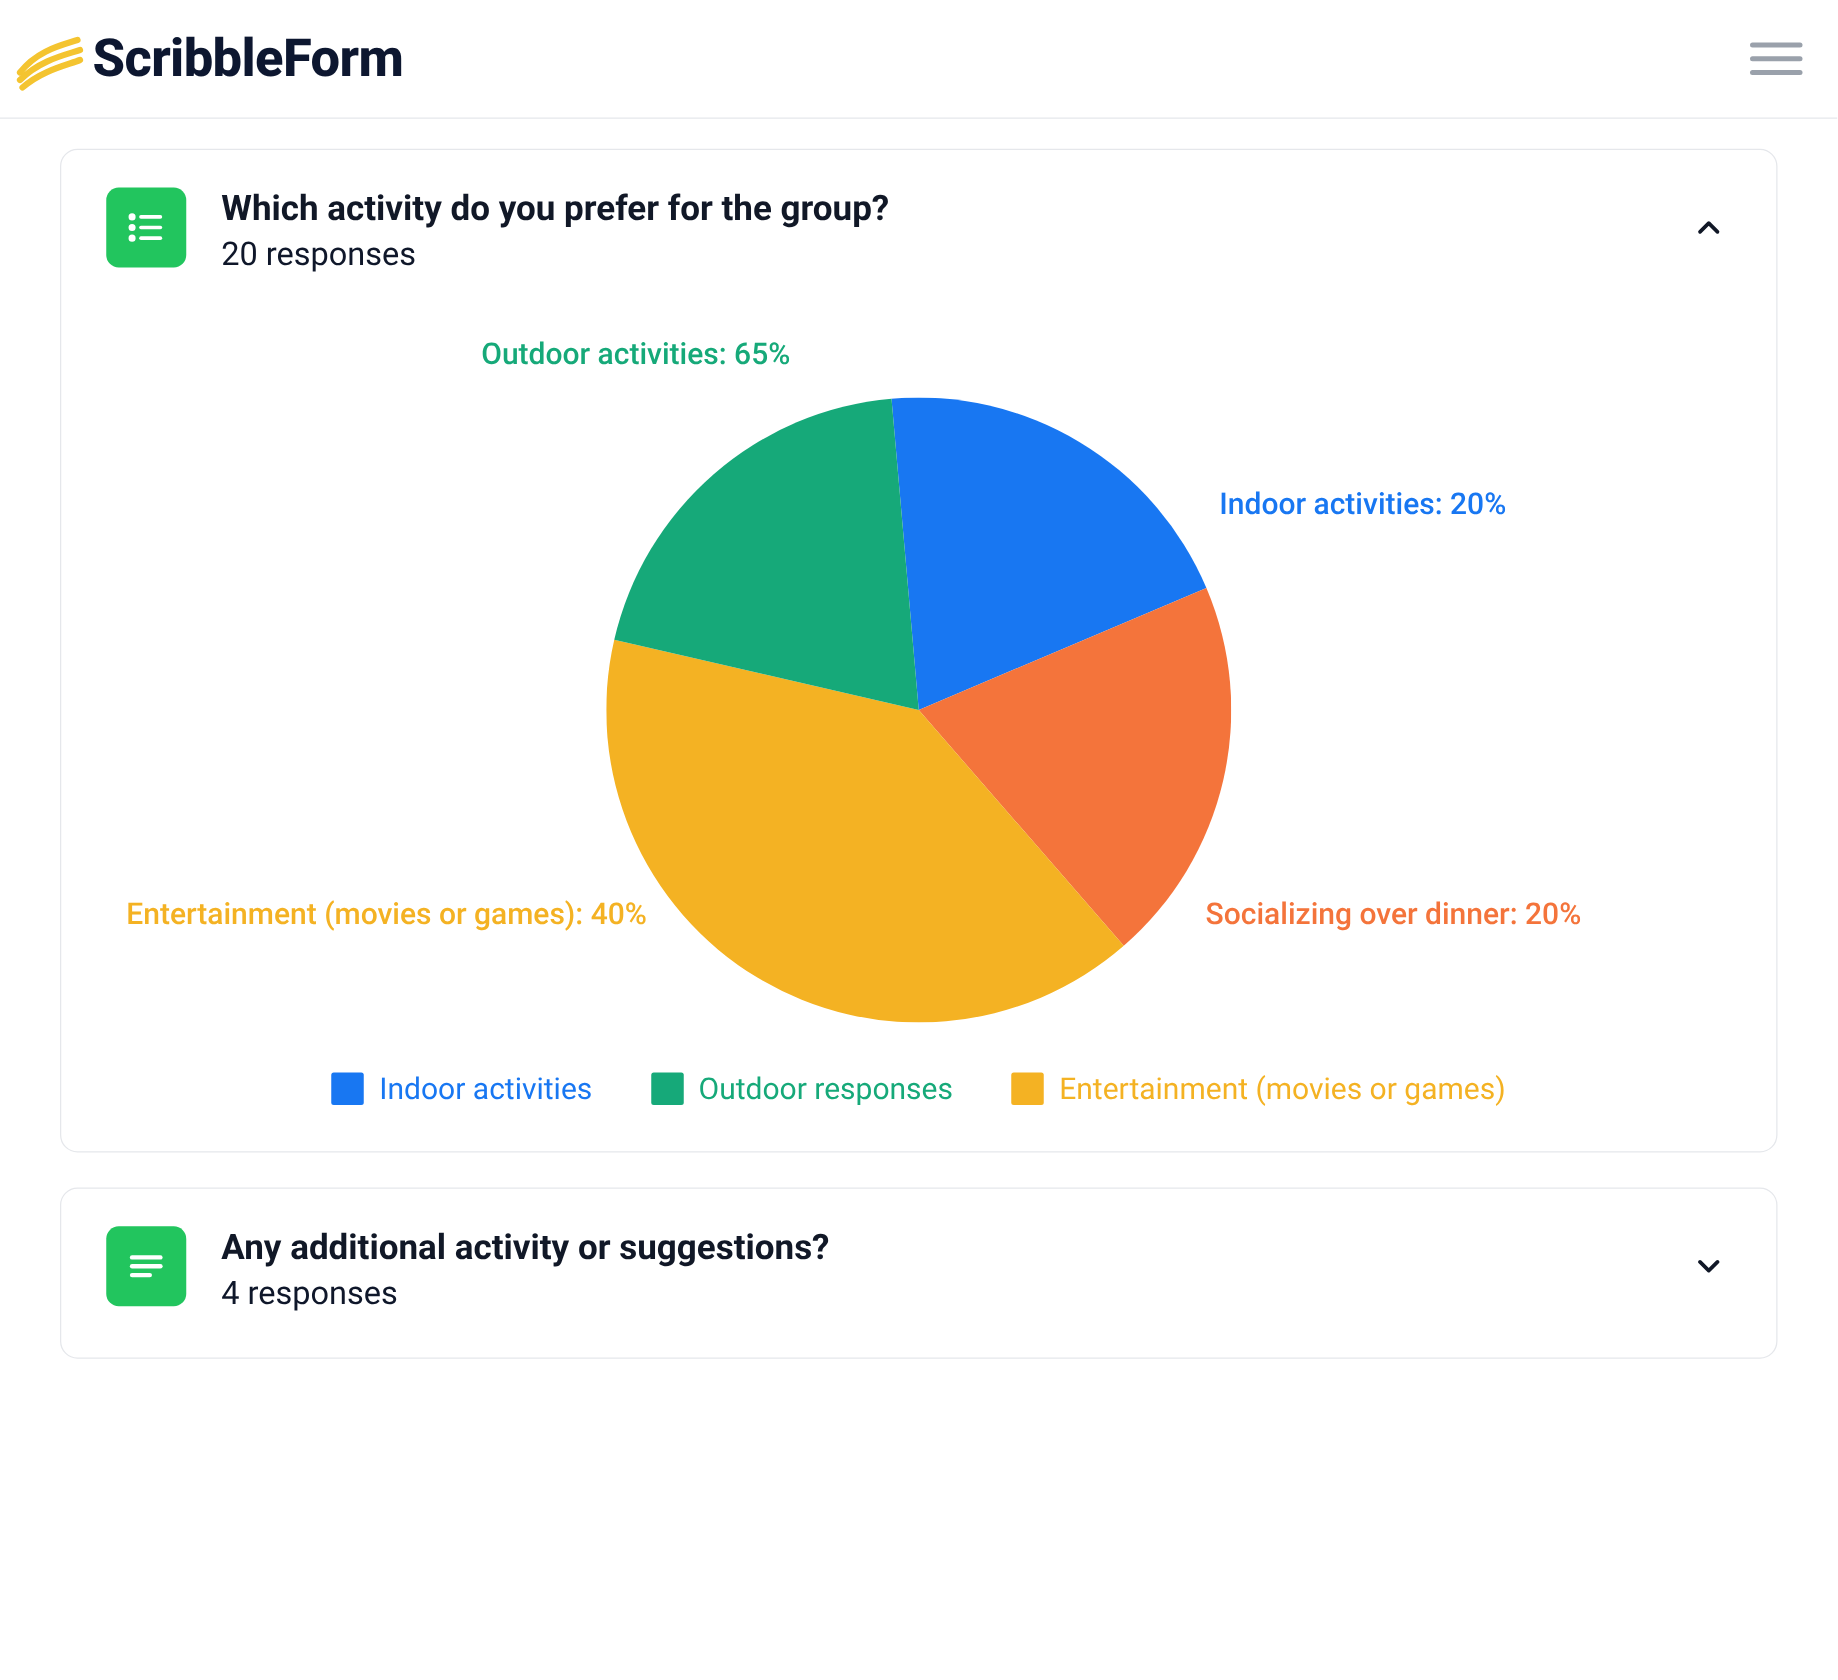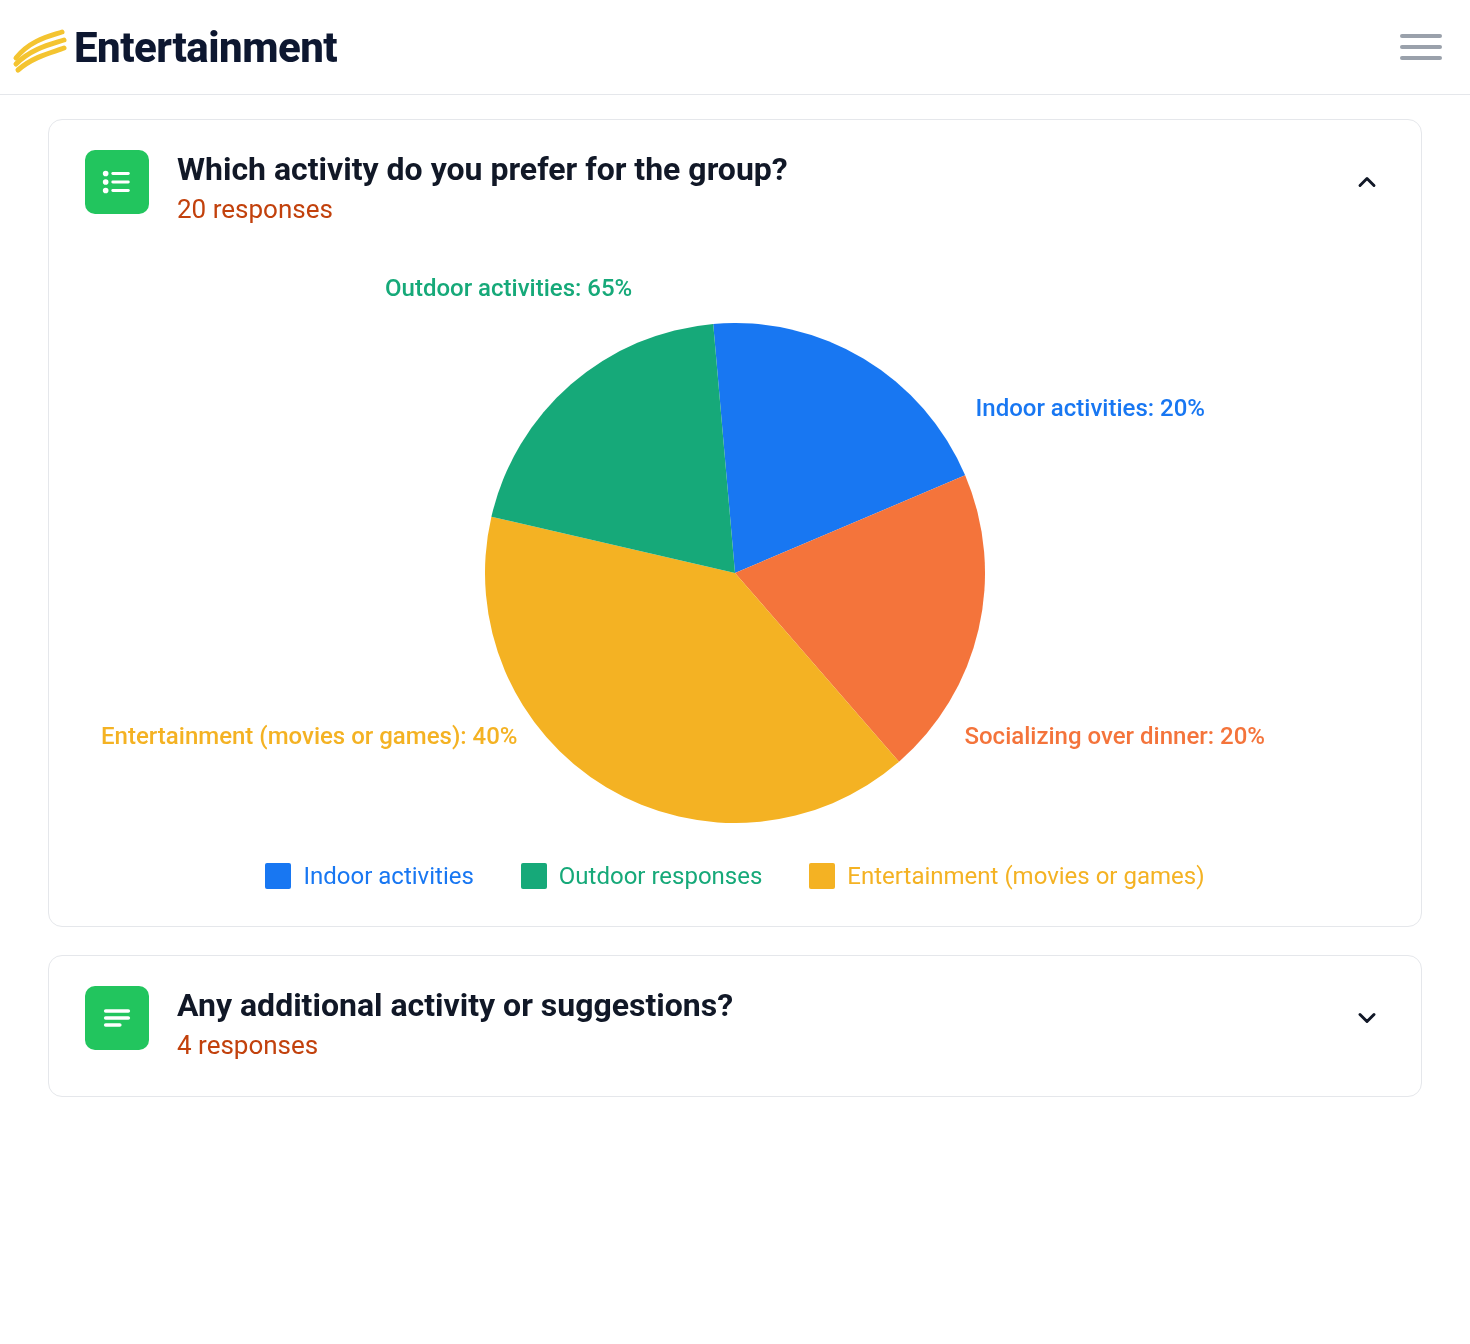--- a/index.html
+++ b/index.html
@@ -58,28 +58,28 @@
       width: 64px; height: 64px;
       background: #22c55e;
       border-radius: 10px;
       display: flex; align-items: center; justify-content: center;
       flex-shrink: 0;
     }
     .q-titles {
       flex: 1;
     }
     .q-title {
-      font-size: 32px;
+      font-size: 28px;
       font-weight: 700;
       color: #111827;
       margin-bottom: 6px;
     }
     .q-sub {
       font-size: 26px;
-      color: #c2410c;
+      color: #0f172a;
       font-weight: 400;
     }
     .chevron {
       width: 28px; height: 28px;
       cursor: pointer;
       margin-top: 18px;
       margin-right: 4px;
     }
     .chart-area {
       position: relative;
@@ -126,21 +126,21 @@
 
 <div class="header">
   <div class="logo">
     <div class="logo-mark">
       <svg viewBox="0 0 58 58" width="58" height="58">
         <path d="M6 40 C 20 22, 40 18, 52 14" stroke="#f4c430" stroke-width="5" fill="none" stroke-linecap="round"></path>
         <path d="M6 46 C 22 30, 42 26, 54 22" stroke="#f4c430" stroke-width="5" fill="none" stroke-linecap="round"></path>
         <path d="M8 52 C 24 38, 44 34, 54 30" stroke="#f4c430" stroke-width="5" fill="none" stroke-linecap="round"></path>
       </svg>
     </div>
-    <span class="logo-text">Entertainment</span>
+    <span class="logo-text">ScribbleForm</span>
   </div>
   <div class="menu-btn">
     <span></span>
     <span></span>
     <span></span>
   </div>
 </div>
 
 <div class="content">
 

